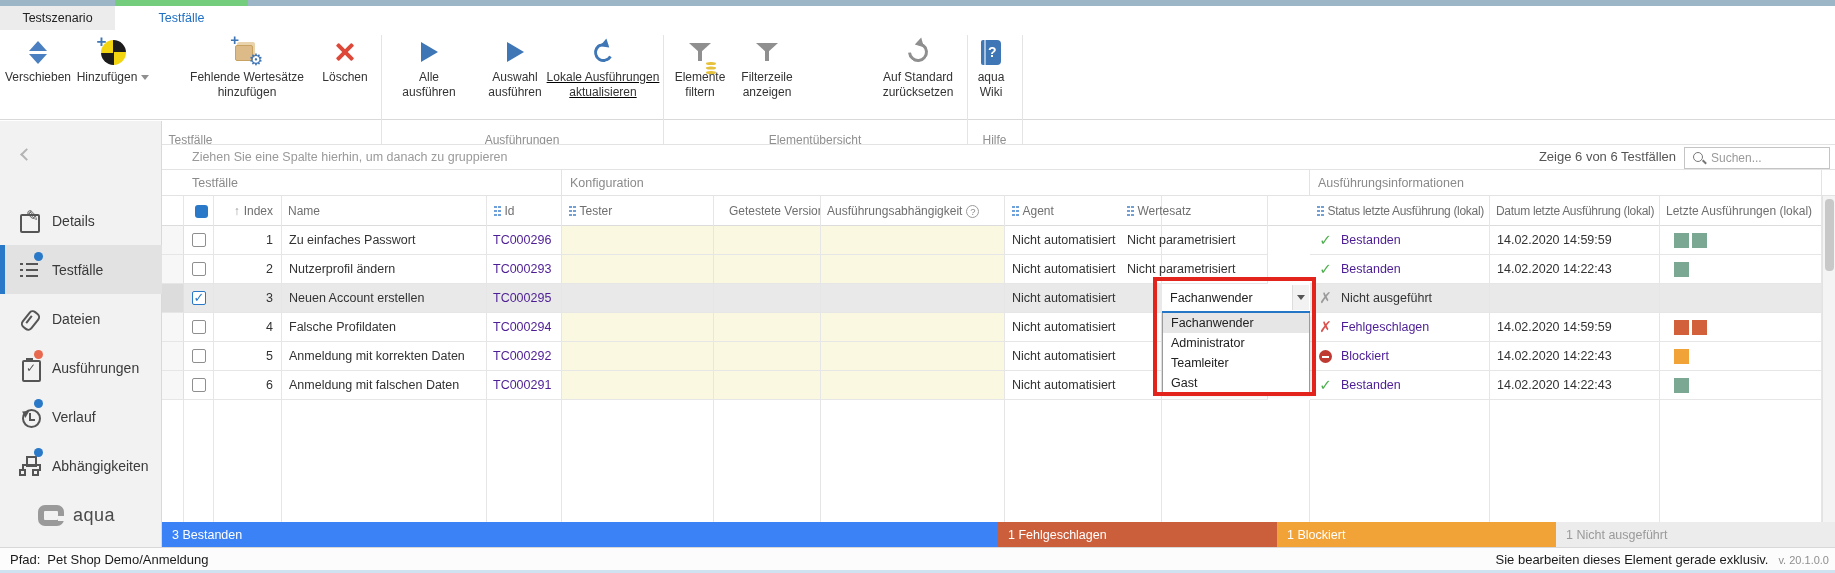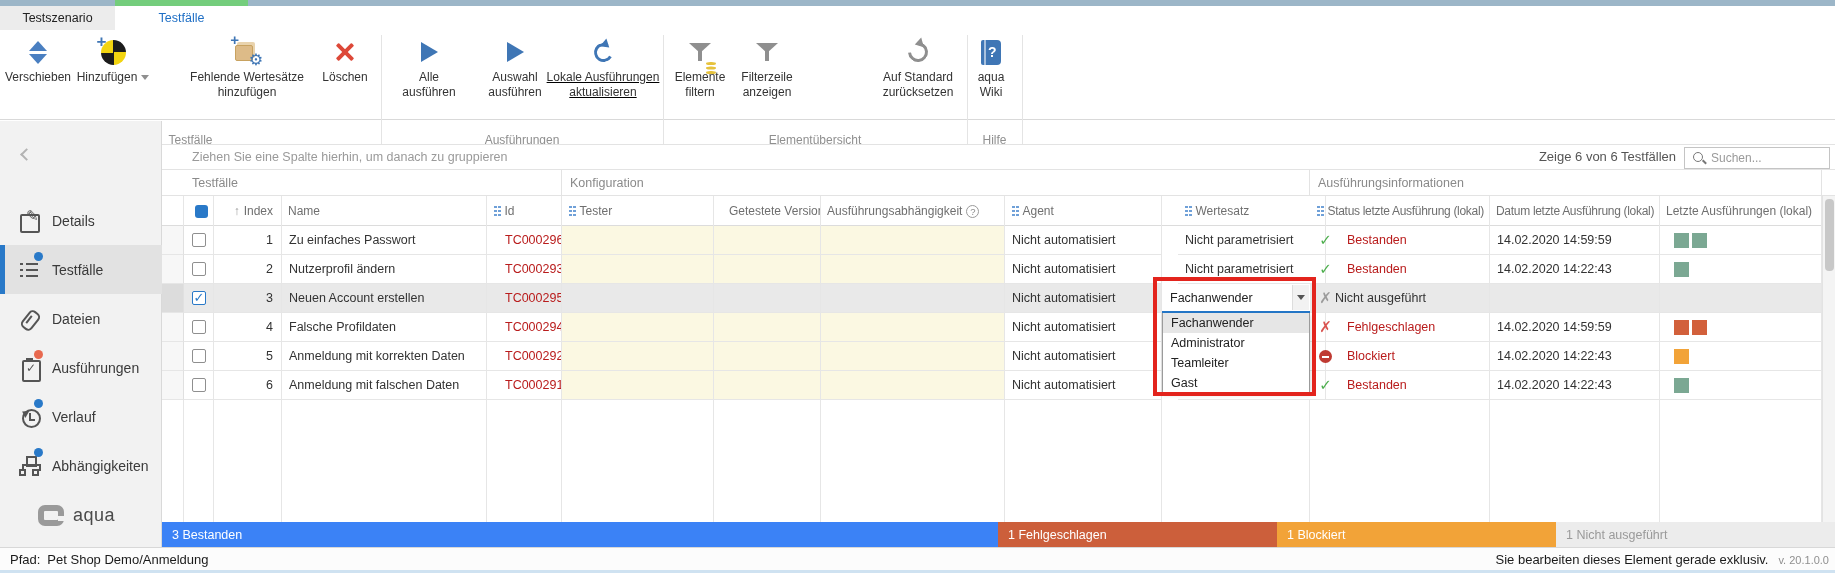--- a/index.html
+++ b/index.html
@@ -122,38 +122,38 @@
   .sortup { color:#9a9a9a; font-size:12px; margin-right:4px; }
   .sortup::after { content:"\2191"; }
   .qmark { display:inline-flex; align-items:center; justify-content:center; width:13px; height:13px; border:1px solid #9a9a9a; border-radius:50%; font-size:9.5px; color:#8a8a8a; margin-left:4px; flex:none; }
   .qmark::after { content:"?"; }
 
   
   .c-gutter { left:0; width:22px; } .c-cb { left:22px; width:30px; }
   .c-index { left:52px; width:68px; } .c-name { left:120px; width:205px; }
   .c-id { left:325px; width:75px; } .c-tester { left:400px; width:152px; }
   .c-version { left:552px; width:107px; } .c-abh { left:659px; width:184px; }
-  .c-agent { left:843px; width:157px;text-align:center; } .c-wertesatz { left:1016px; width:148px; }
+  .c-agent { left:843px; width:157px;text-align:center; } .c-wertesatz { left:958px; width:148px; }
   .c-status { left:1148px; width:180px; } .c-datum { left:1328px; width:170px; }
   .c-letzte { left:1498px; width:162px; }
 
   
   .row { position:absolute; left:162px; width:1660px; height:29px; background:#fff; }
   .cell { position:absolute; top:0; height:29px; border-right:1px solid #e6e6e6; border-bottom:1px solid #e6e6e6; display:flex; align-items:center; font-size:12.5px; color:#333; white-space:nowrap; overflow:hidden; }
   .cell.c-gutter { background:#f7f7f7; border-right:1px solid #e0e0e0; }
   .cell.c-cb { justify-content:center; }
   .cell.c-index { justify-content:flex-end; padding-right:8px; }
   .cell.c-name,.cell.c-agent,.cell.c-wertesatz,.cell.c-datum { padding-left:7px; }
   .cell.c-id { padding-left:6px; }
-  .cell.c-status { padding-left:8px; gap:2px; }
+  .cell.c-status { padding-left:8px; gap:8px; }
   .cell.c-letzte { padding-left:14px; gap:3px; }
   .yellow { background:#fbf8e2; }
   .row.sel .cell { background:#e9e9e9; }
   .row.sel .cell.c-gutter { background:#dcdcdc; }
-  a.link { color:#b91c1c; text-decoration:none; cursor:pointer;margin-left:12px; }
+  a.link { color:#4c1d95; text-decoration:none; cursor:pointer; }
   .cb { position:relative; width:14px; height:14px; border:1px solid #8f8f8f; border-radius:2px; background:#fff; }
   .cb.checked { border-color:#2979c8; }
   .cb.checked::after { content:"\2713"; position:absolute; left:1px; top:-2px; color:#2979c8; font-size:13px; font-weight:700; }
   .cb-all { width:13px; height:13px; background:#2979c8; border-radius:3px; }
   .sticon { display:inline-flex; width:15px; height:15px; align-items:center; justify-content:center; flex:none; }
   .st-pass::after { content:"\2713"; color:#4cae4c; font-size:15px; font-weight:700; }
   .st-fail::after { content:"\2717"; color:#d9534f; font-size:15px; font-weight:700; }
   .st-notrun::after { content:"\2717"; color:#9b9b9b; font-size:15px; font-weight:700; }
   .st-block { position:relative; }
   .st-block::before { content:""; position:absolute; left:1px; top:1px; width:13px; height:13px; border-radius:50%; background:#bf3a32; }

